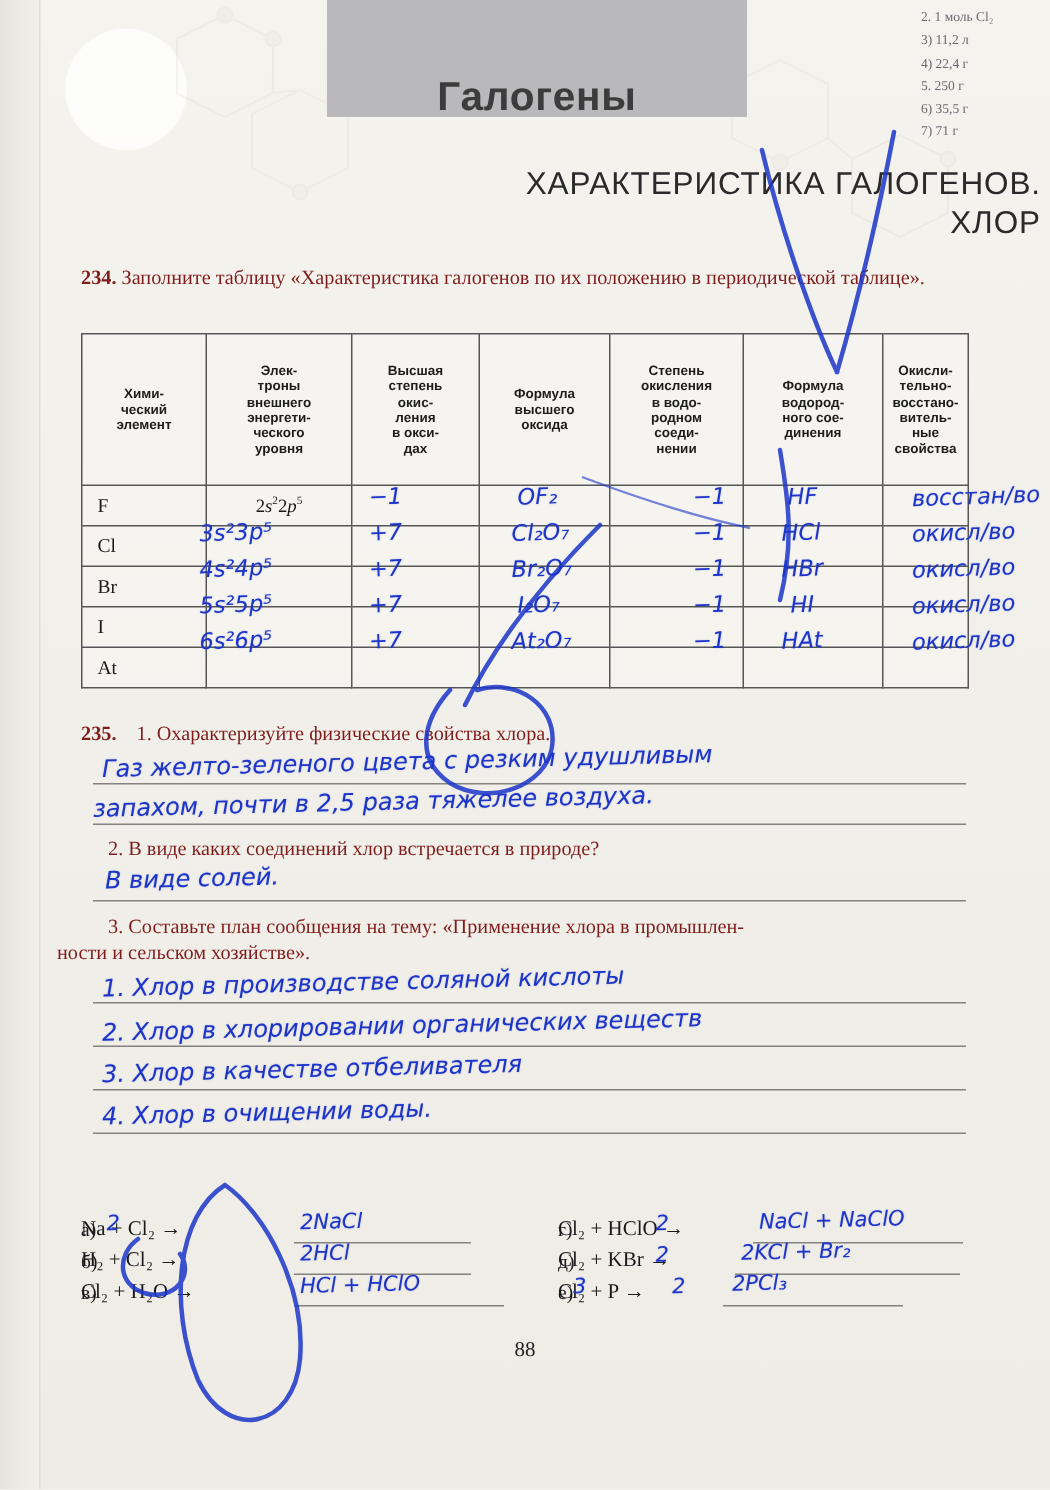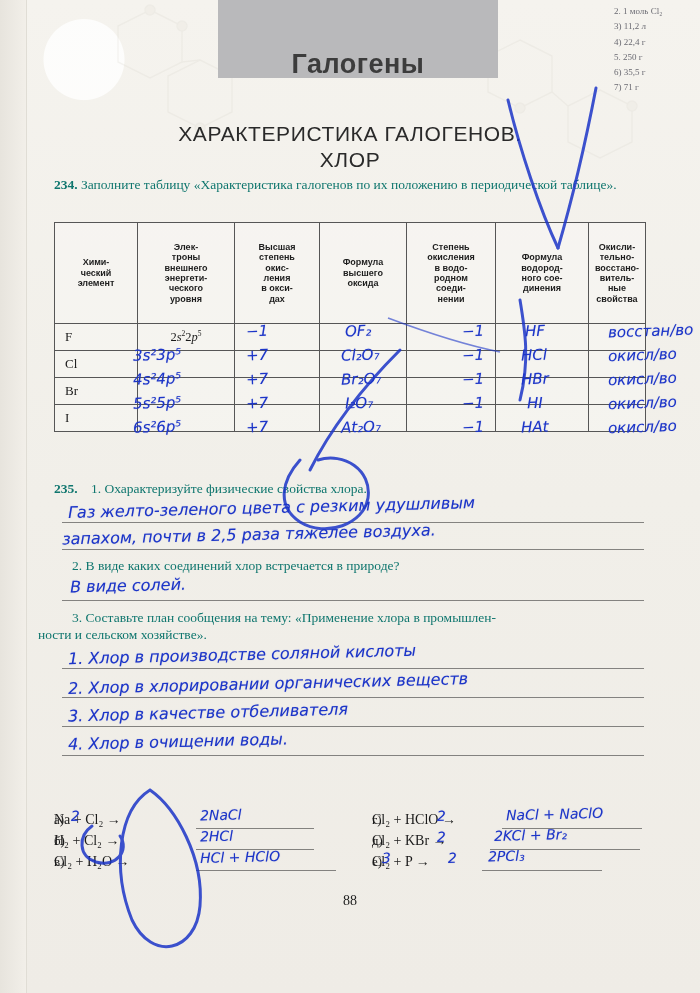--- a/index.html
+++ b/index.html
@@ -42,27 +42,27 @@
     font-family:"Liberation Serif", serif;
   }
   .left-strip{
     position:absolute;left:0;top:0;width:26px;height:993px;
     background:linear-gradient(90deg,#e7e4dd 0%, #f2efe9 100%);
     border-right:1px solid #e0ddd5;
   }
 
   h1.doc-title{
     position:absolute;left:0;right:0;top:104px;
-    text-align:center;
+    text-align:right;
     font-family:"Liberation Sans", sans-serif;
     font-size:21px;font-weight:normal;letter-spacing:.6px;color:#2a2a2a;
-    margin:17px;line-height:1.25;
-  }
-
-  .q{position:absolute;font-size:13.5px;line-height:1.32;color:#0f766e;}
+    margin:6px;line-height:1.25;
+  }
+
+  .q{position:absolute;font-size:13.5px;line-height:1.32;color:#7f1d1d;}
   .qnum{font-weight:bold;}
 
   
   table.ch{
     position:absolute;left:54px;top:222px;width:592px;
     border-collapse:collapse;
     font-size:9.5px;
     background:rgba(255,255,255,.25);
   }
   table.ch th, table.ch td{
@@ -193,20 +193,29 @@
       </tr>
       <tr>
         <td class="el">I</td>
         <td></td>
         <td></td>
         <td></td>
         <td></td>
         <td></td>
         <td></td>
       </tr>
+      <tr>
+        <td class="el">At</td>
+        <td></td>
+        <td></td>
+        <td></td>
+        <td></td>
+        <td></td>
+        <td></td>
+      </tr>
     </tbody>
   </table>
 
   <div class="hw tb" style="left:246px;top:322px;">−1</div>
   <div class="hw tb" style="left:345px;top:322px;">OF₂</div>
   <div class="hw tb" style="left:462px;top:322px;">−1</div>
   <div class="hw tb" style="left:525px;top:322px;">HF</div>
   <div class="hw tb" style="left:608px;top:322px;">восстан/во</div>
 
   <div class="hw tb" style="left:133px;top:346px;">3s²3p⁵</div>

